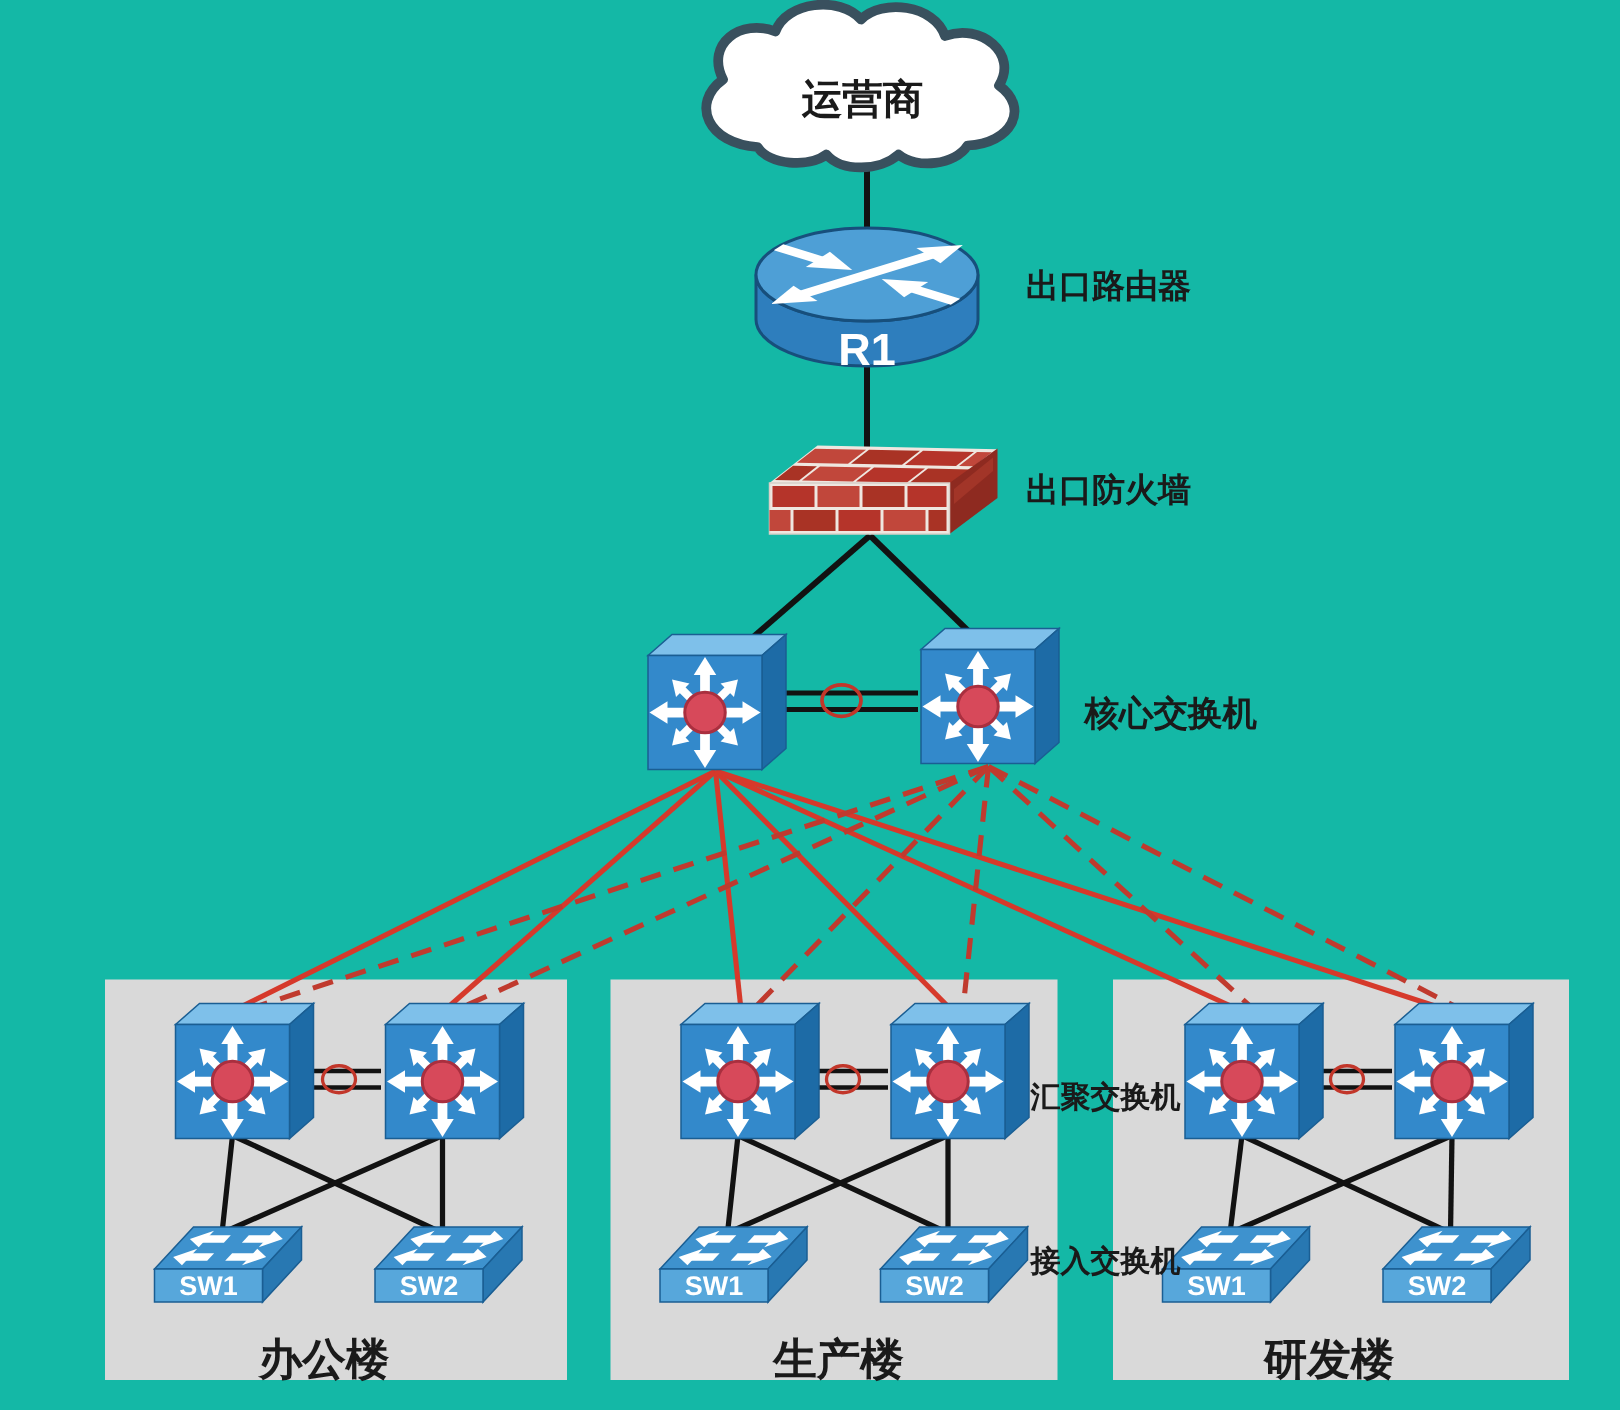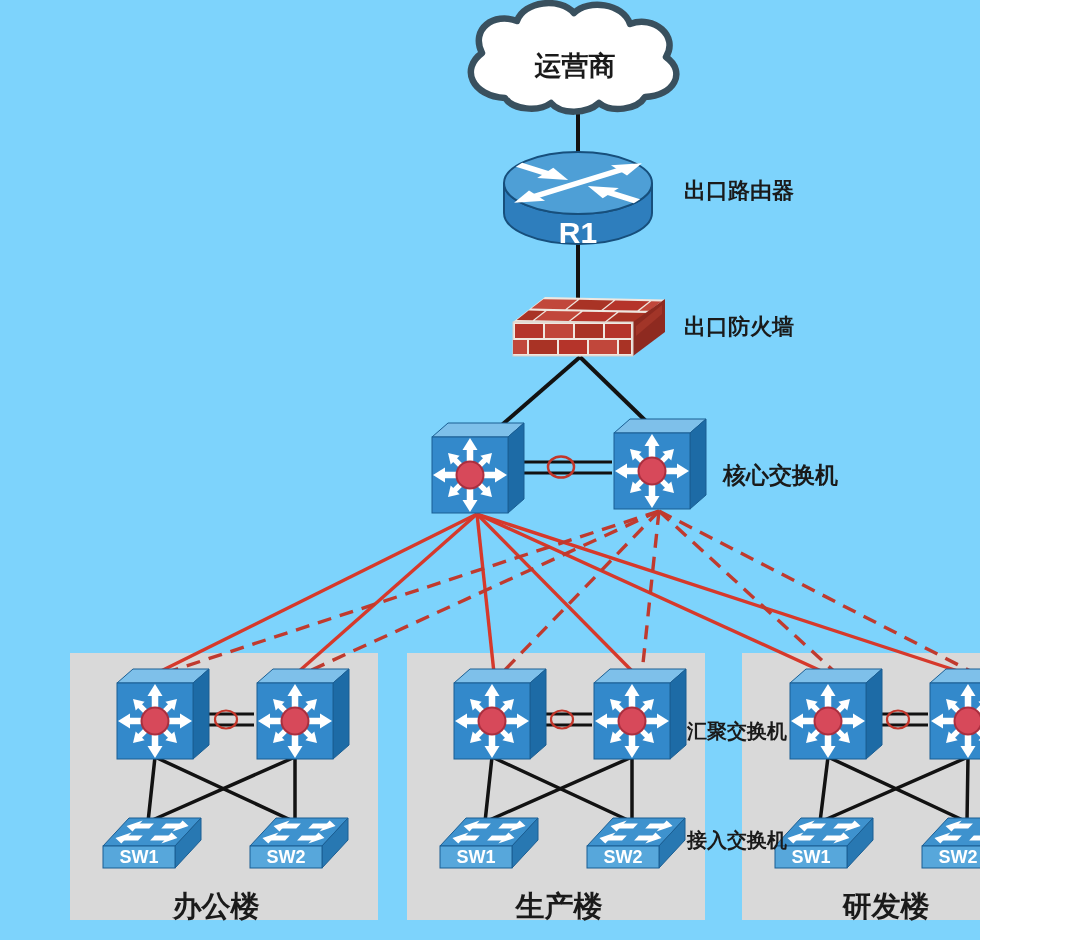--- a/index.html
+++ b/index.html
@@ -1,16 +1,16 @@
 <!DOCTYPE html>
 <html><head>
 <meta charset="utf-8">
 <style>
   html,body{margin:0;padding:0;background:#ffffff;}
-  .stage{position:relative;width:980px;height:940px;background:#7dd3fc;overflow:hidden;
+  .stage{position:relative;width:1080px;height:940px;background:#14b8a6;overflow:hidden;
          font-family:"Liberation Sans","DejaVu Sans",sans-serif;}
   svg{display:block;}
   text{font-family:"Liberation Sans","DejaVu Sans",sans-serif;font-weight:bold;}
   .lbl{fill:#1a1a1a;}
   .lbl-white{fill:#ffffff;}
 </style>
 </head>
 <body>
 
 <div class="stage">

